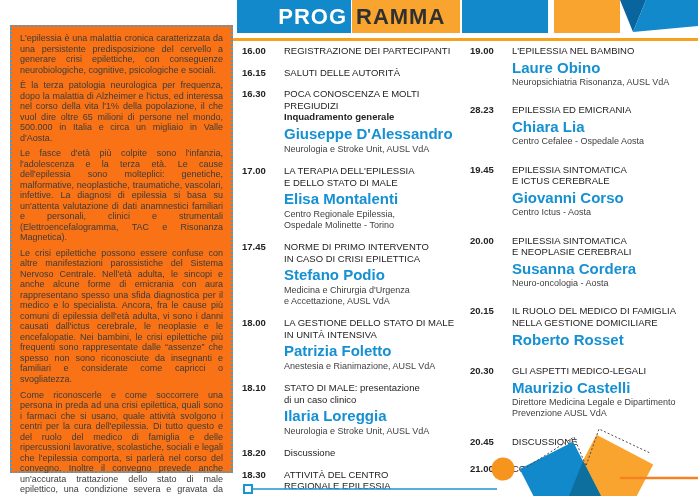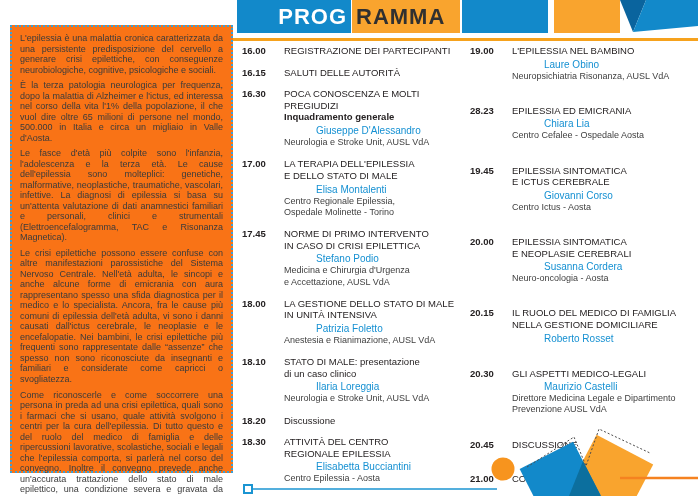--- a/index.html
+++ b/index.html
@@ -18,28 +18,28 @@
   .horange{background:#f9a42e;}
   .htext{display:flex;align-items:center;color:#fff;font-size:22px;font-weight:600;
          letter-spacing:1px;}
   .htext.right{justify-content:flex-end;padding-right:4px;}
   .htext.left{justify-content:flex-start;padding-left:4px;color:#303030;}
   .underline{position:absolute;left:228px;top:38px;width:470px;height:3px;background:#f6a21d;}
 
   
   .col{position:absolute;top:45px;display:flex;flex-direction:column;}
   .col-mid{left:242px;width:224px;gap:10px;}
-  .col-right{left:470px;width:228px;gap:23px;}
+  .col-right{left:470px;width:228px;gap:16px;}
   .item{display:flex;}
   .time{width:36px;flex:0 0 36px;font-weight:bold;font-size:9.5px;color:#262223;
         line-height:1.22;}
   .content{flex:1;margin-left:6px;}
   .title{font-weight:normal;font-size:9.5px;color:#262223;line-height:1.22;white-space:pre-line;}
   .subtitle{font-weight:bold;font-size:9.5px;color:#262223;line-height:1.25;white-space:pre-line;}
-  .speaker{font-weight:normal;font-size:10px;color:#1590d2;line-height:1.3;margin-top:1px;margin-left:32px;}
+  .speaker{font-weight:bold;font-size:15px;color:#1590d2;line-height:1.3;margin-top:1px;}
   .aff{font-size:9px;color:#414141;line-height:1.25;white-space:pre-line;}
 
   .deco{position:absolute;left:240px;top:425px;}
   .hdr-shapes{position:absolute;left:620px;top:0;}
 </style>
 </head>
 <body>
 
 <div class="page">
 

